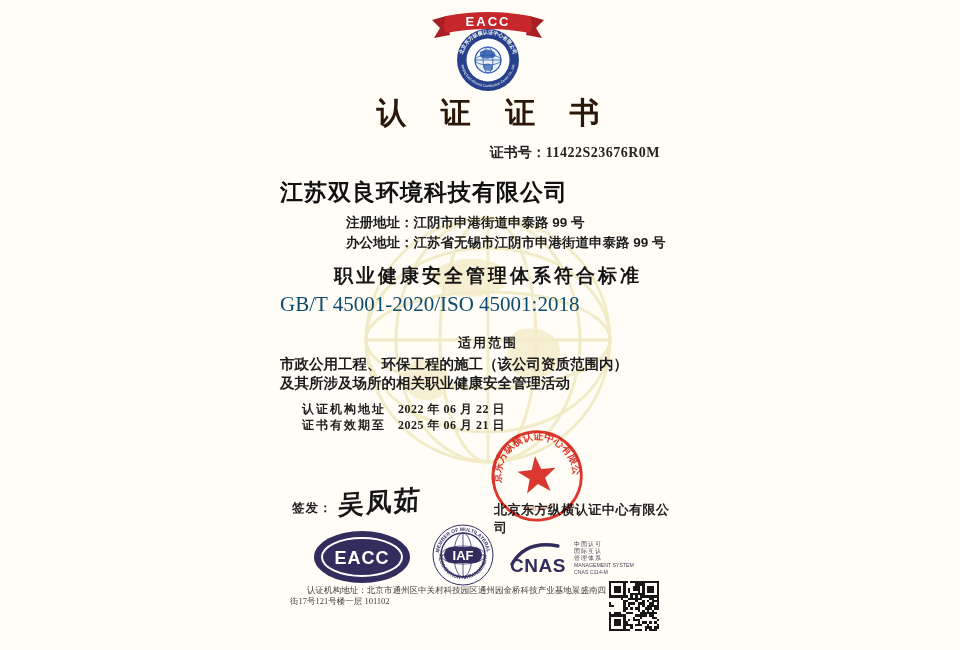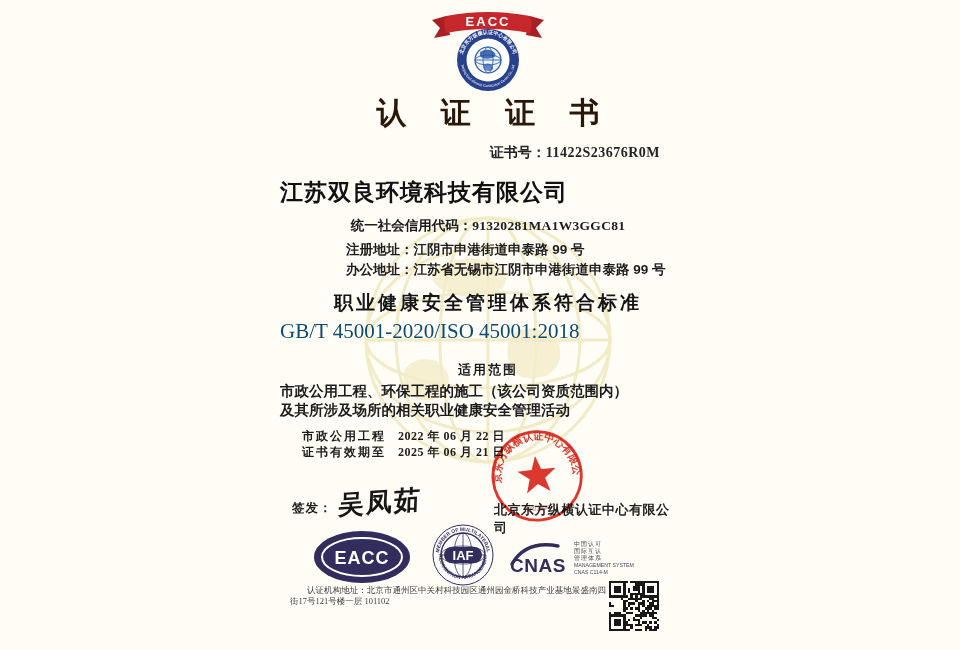--- a/index.html
+++ b/index.html
@@ -122,40 +122,37 @@
 
     <h1 class="title">认 证 证 书</h1>
 
     <div class="certno">
       <span class="lab">证书号：</span><span class="val">11422S23676R0M</span>
     </div>
 
 
     <div class="company">江苏双良环境科技有限公司</div>
 
-    <div class="credit">
-      <span>统一社会信用代码：</span><span class="val">91320281MA1W3GGC81</span>
-    </div>
 
     <div class="addr">
       <div><span>注册地址：</span><span>江阴市申港街道申泰路 99 号</span></div>
       <div><span>办公地址：</span><span>江苏省无锡市江阴市申港街道申泰路 99 号</span></div>
     </div>
 
     <div class="std-head">职业健康安全管理体系符合标准</div>
     <div class="std-code">GB/T 45001-2020/ISO 45001:2018</div>
     <div class="scope-title">适用范围</div>
     <div class="scope">
       <div>市政公用工程、环保工程的施工（该公司资质范围内）</div>
       <div>及其所涉及场所的相关职业健康安全管理活动</div>
     </div>
 
     <div class="dates">
       <div class="row">
-        <span class="lab">市政公用工程</span>
+        <span class="lab">认证机构地址</span>
         <span class="val">2022 年 06 月 22 日</span>
       </div>
       <div class="row">
         <span class="lab">证书有效期至</span>
         <span class="val">2025 年 06 月 21 日</span>
       </div>
     </div>
   </div>
 
   <svg class="seal" width="96" height="100" viewBox="0 0 100 104">

